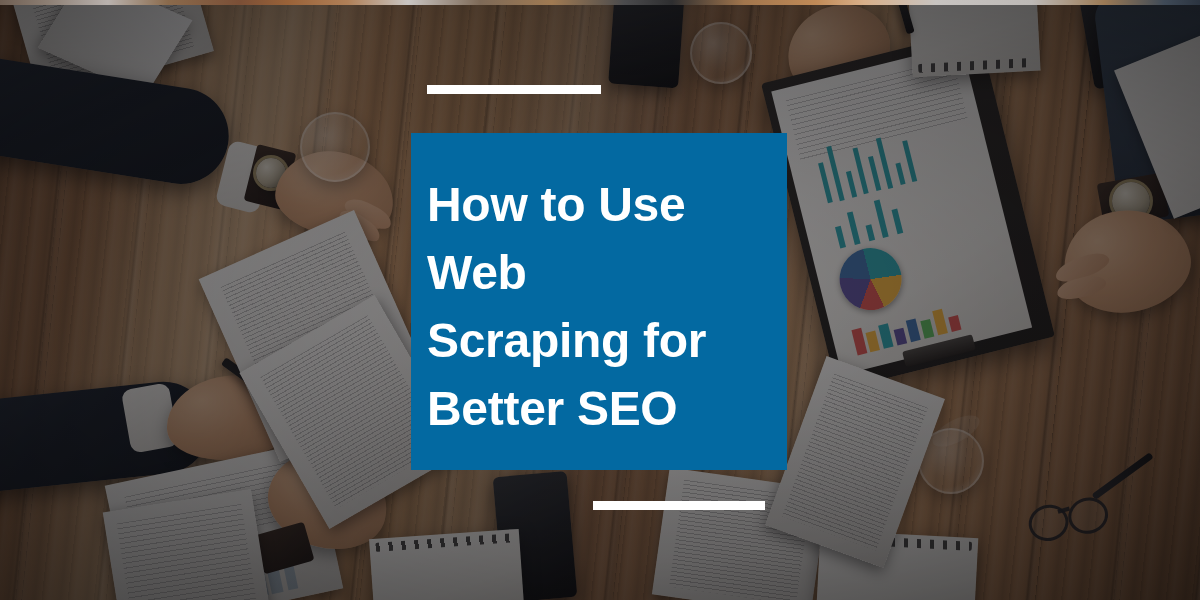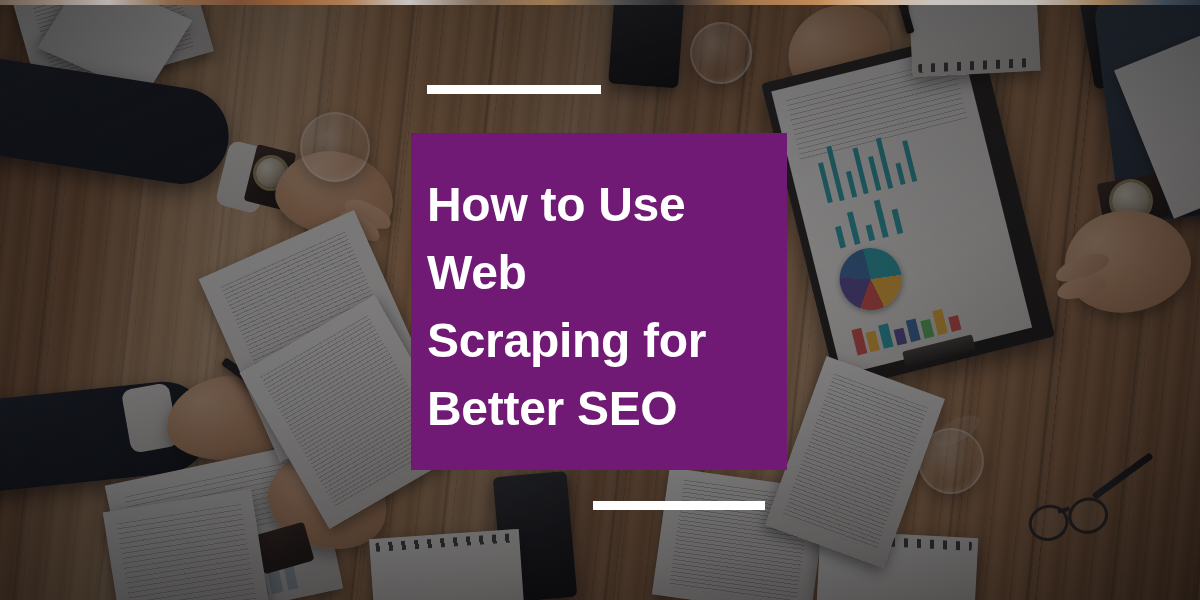--- a/index.html
+++ b/index.html
@@ -352,21 +352,21 @@
   </div>
 
   <div class="obj pen" style="left:856px; top:-12px; width:86px; height:8px; transform:rotate(74deg);"></div>
 
   <div class="layer tint"></div>
   <div class="layer vignette"></div>
   <div class="top-strip"></div>
 
   <div class="rule" id="rule-top" style="background-color: rgb(255, 255, 255);"></div>
 
-  <div id="title-card" style="background-color: #701a75;">
+  <div id="title-card" style="background-color: #0369a1;">
     <h1 id="title-text" style="color: rgb(255, 255, 255);">How to Use
 Web
 Scraping for
 Better SEO</h1>
   </div>
 
   <div class="rule" id="rule-bottom" style="background-color: rgb(255, 255, 255);"></div>
 </div>
 
 </body></html>

